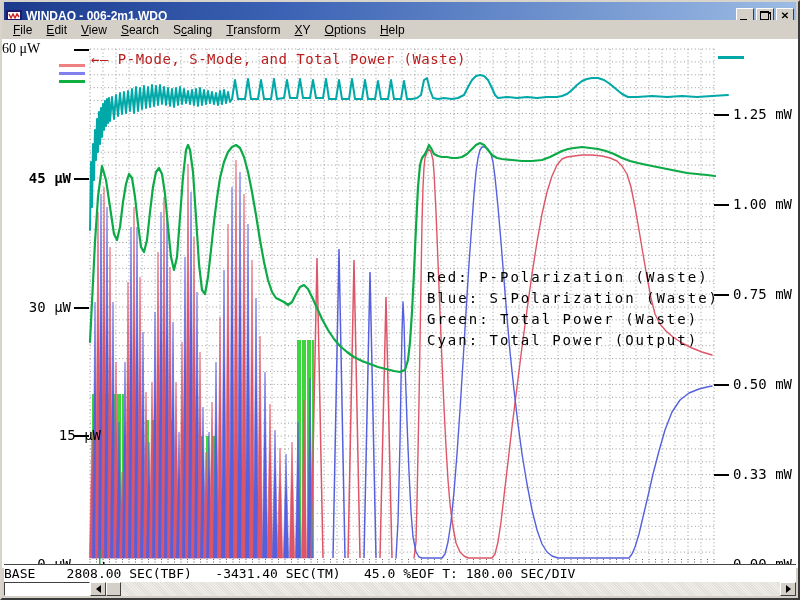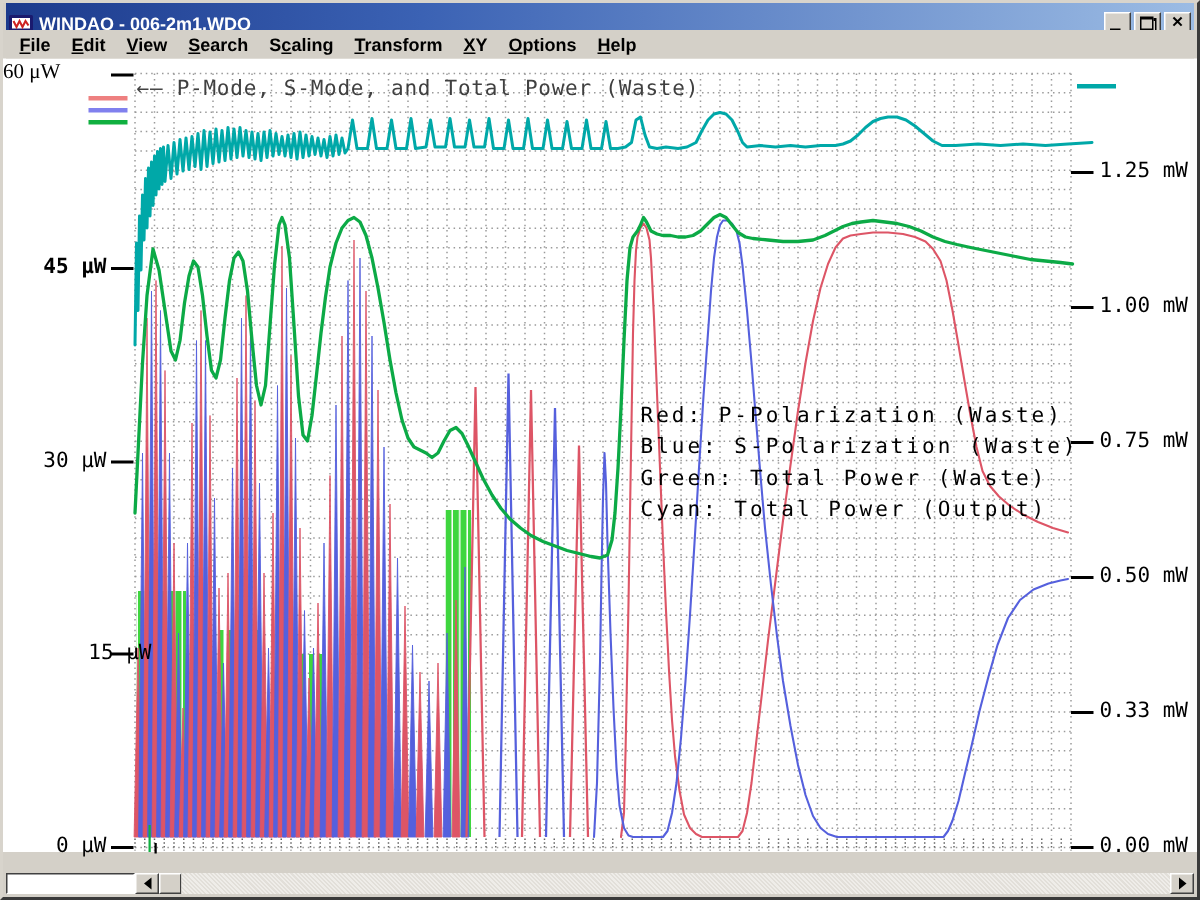--- a/index.html
+++ b/index.html
@@ -20,21 +20,21 @@
   .glyph-restore2{position:absolute;right:2px;bottom:2px;width:7px;height:6px;border:1px solid #000;border-top-width:2px;background:#d4d0c8;}
   .glyph-close{font-size:10px;font-weight:bold;line-height:10px;}
   
   .menubar{position:absolute;left:2px;top:18px;right:2px;height:19px;background:#d4d0c8;
     display:flex;align-items:center;font-size:12px;color:#000;padding-left:2px;}
   .menu-item{padding:2px 7px;white-space:nowrap;}
   .menu-item u{text-decoration:underline;}
   svg.wave{position:absolute;left:0;top:0;width:800px;height:600px;z-index:1;}
   .overlay{position:absolute;left:0;top:0;width:800px;height:600px;z-index:2;pointer-events:none;}
   .axis-label{position:absolute;font-family:"DejaVu Sans Mono",monospace;font-size:14px;color:#000;white-space:pre;}
-  .annot{position:absolute;font-family:"DejaVu Sans Mono",monospace;font-size:14px;letter-spacing:0.5px;color:#404040;white-space:pre;}
+  .annot{position:absolute;font-family:"DejaVu Sans Mono",monospace;font-size:14px;letter-spacing:0.5px;color:#b91c1c;white-space:pre;}
   .legend-line{position:absolute;font-family:"DejaVu Sans Mono",monospace;font-size:14px;letter-spacing:2px;color:#000;white-space:pre;}
   
   .statusbar{position:absolute;left:2px;right:2px;bottom:16px;height:17px;background:#fff;
     border-top:1px solid #444;font-family:"DejaVu Sans Mono",monospace;font-size:13px;color:#000;
     white-space:pre;line-height:17px;z-index:3;}
   
   .scrollrow{position:absolute;left:2px;right:2px;bottom:2px;height:14px;background:#d4d0c8;z-index:3;display:flex;}
   .pan-box{width:86px;height:14px;background:#fff;border:1px solid;border-color:#404040 #fff #fff #404040;box-sizing:border-box;}
   .sb-btn{width:16px;height:14px;background:#d4d0c8;border:1px solid;border-color:#fff #404040 #404040 #fff;
     box-sizing:border-box;display:flex;align-items:center;justify-content:center;}
@@ -386,32 +386,33 @@
       <div class="wbtn">
           <span class="glyph-restore2"></span>
           <span class="glyph-restore"></span>
         </div>
       <div class="wbtn">
           <span class="glyph-close">✕</span>
         </div>
     </div>
   </div>
 
-  <div class="menubar" id="menubar" style="z-index:4;font-weight:bold;">
+  <div class="menubar" id="menubar" style="z-index:4;">
       <span class="menu-item"><span></span><u>F</u><span>ile</span></span>
       <span class="menu-item"><span></span><u>E</u><span>dit</span></span>
       <span class="menu-item"><span></span><u>V</u><span>iew</span></span>
       <span class="menu-item"><span></span><u>S</u><span>earch</span></span>
       <span class="menu-item"><span>S</span><u>c</u><span>aling</span></span>
       <span class="menu-item"><span></span><u>T</u><span>ransform</span></span>
       <span class="menu-item"><span></span><u>X</u><span>Y</span></span>
       <span class="menu-item"><span></span><u>O</u><span>ptions</span></span>
       <span class="menu-item"><span></span><u>H</u><span>elp</span></span>
     </div>
 
+  <div class="statusbar"><span>BASE    2808.00 SEC(TBF)   -3431.40 SEC(TM)   45.0 %EOF T: 180.00 SEC/DIV</span></div>
 
   <div class="scrollrow">
     <div class="pan-box"></div>
     <div class="sb-btn">
         <span class="tri tri-left"></span>
       </div>
     <div class="sb-thumb"></div>
     <div class="sb-track"></div>
     <div class="sb-btn">
         <span class="tri tri-right"></span>

